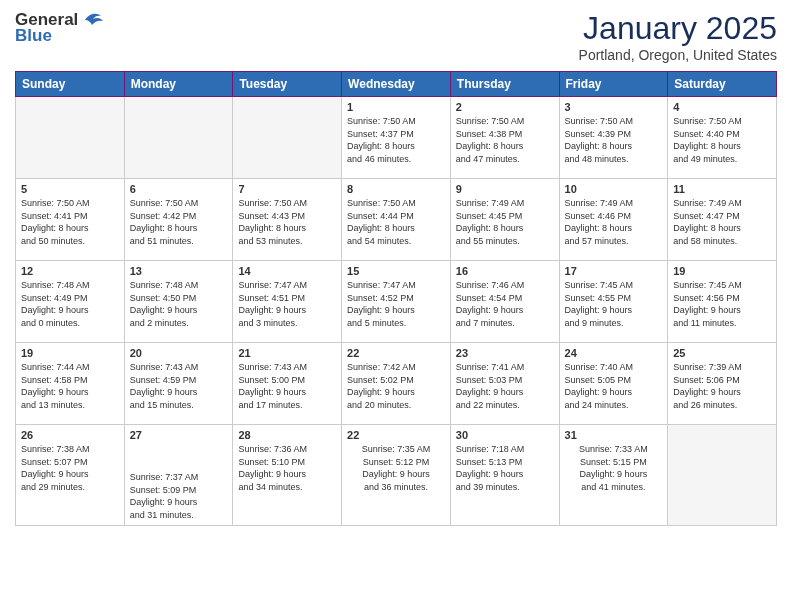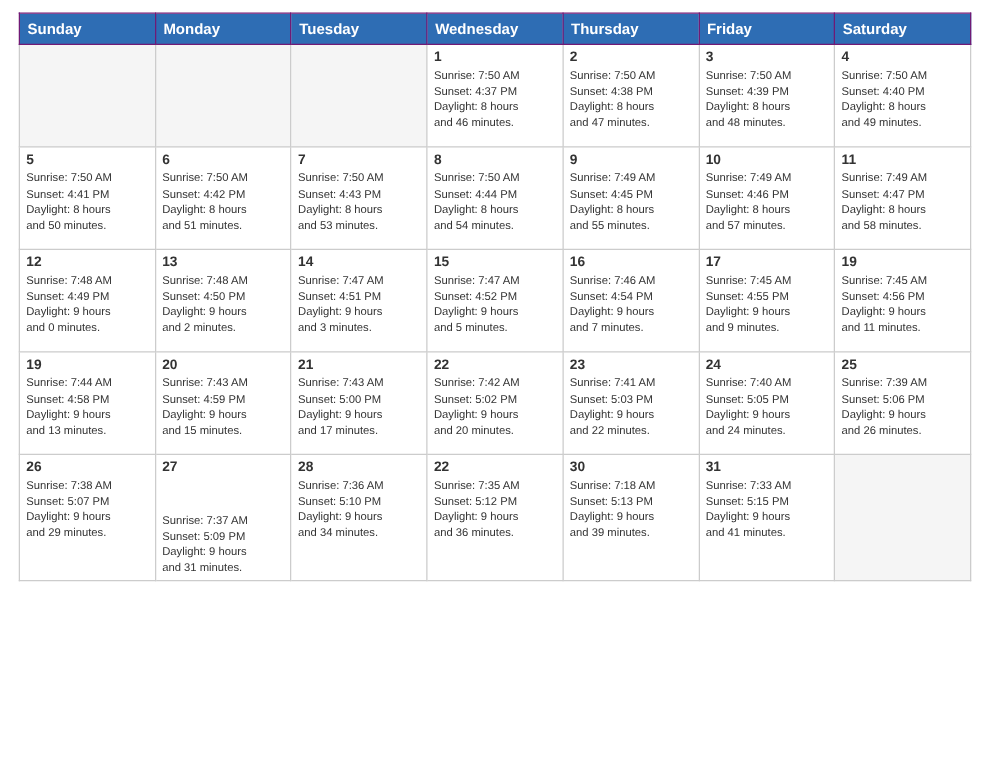--- a/index.html
+++ b/index.html
@@ -71,20 +71,35 @@
     .day-info {
       font-size: 9px;
       line-height: 1.4;
       color: #333;
     }
   </style>
 </head>
 <body>
 
 <div class="container">
+  <div class="header-area">
+    <div class="logo">
+      <div style="display:flex;align-items:center;gap:2px;">
+        <span style="font-size:17px;font-weight:bold;color:#333;">General</span>
+        <svg width="22" height="18" viewBox="0 0 22 18" style="margin-left:1px;">
+          <path d="M4 9 C8 2, 16 1, 20 5 C17 4, 14 5, 12 8 C16 6, 20 7, 22 10 C18 9, 14 10, 11 14 C10 11, 7 9, 4 9Z" fill="#2e6db4"></path>
+        </svg>
+      </div>
+      <span style="font-size:17px;font-weight:bold;color:#2e6db4;margin-top:-4px;">Blue</span>
+    </div>
+    <div class="title-area">
+      <div class="month-title">January 2025</div>
+      <div class="location-title">Portland, Oregon, United States</div>
+    </div>
+  </div>
 
   <table class="calendar">
     <thead>
       <tr>
         <th>Sunday</th>
         <th>Monday</th>
         <th>Tuesday</th>
         <th>Wednesday</th>
         <th>Thursday</th>
         <th>Friday</th>
@@ -295,35 +310,35 @@
           </td>
           <td>
             <span class="day-num">28</span>
             <div class="day-info" style="white-space: pre-line;">Sunrise: 7:36 AM
 Sunset: 5:10 PM
 Daylight: 9 hours
 and 34 minutes.</div>
           </td>
           <td>
             <span class="day-num">22</span>
-            <div class="day-info" style="white-space: pre-line;">Sunrise: 7:35 AM
+            <div class="day-info" style="white-space: pre-line; text-align: center;">Sunrise: 7:35 AM
 Sunset: 5:12 PM
 Daylight: 9 hours
 and 36 minutes.</div>
           </td>
           <td>
             <span class="day-num">30</span>
             <div class="day-info" style="white-space: pre-line;">Sunrise: 7:18 AM
 Sunset: 5:13 PM
 Daylight: 9 hours
 and 39 minutes.</div>
           </td>
           <td>
             <span class="day-num">31</span>
-            <div class="day-info" style="white-space: pre-line;">Sunrise: 7:33 AM
+            <div class="day-info" style="white-space: pre-line; text-align: center;">Sunrise: 7:33 AM
 Sunset: 5:15 PM
 Daylight: 9 hours
 and 41 minutes.</div>
           </td>
           <td class="empty"></td>
         </tr>
       </tbody>
   </table>
 </div>
 

